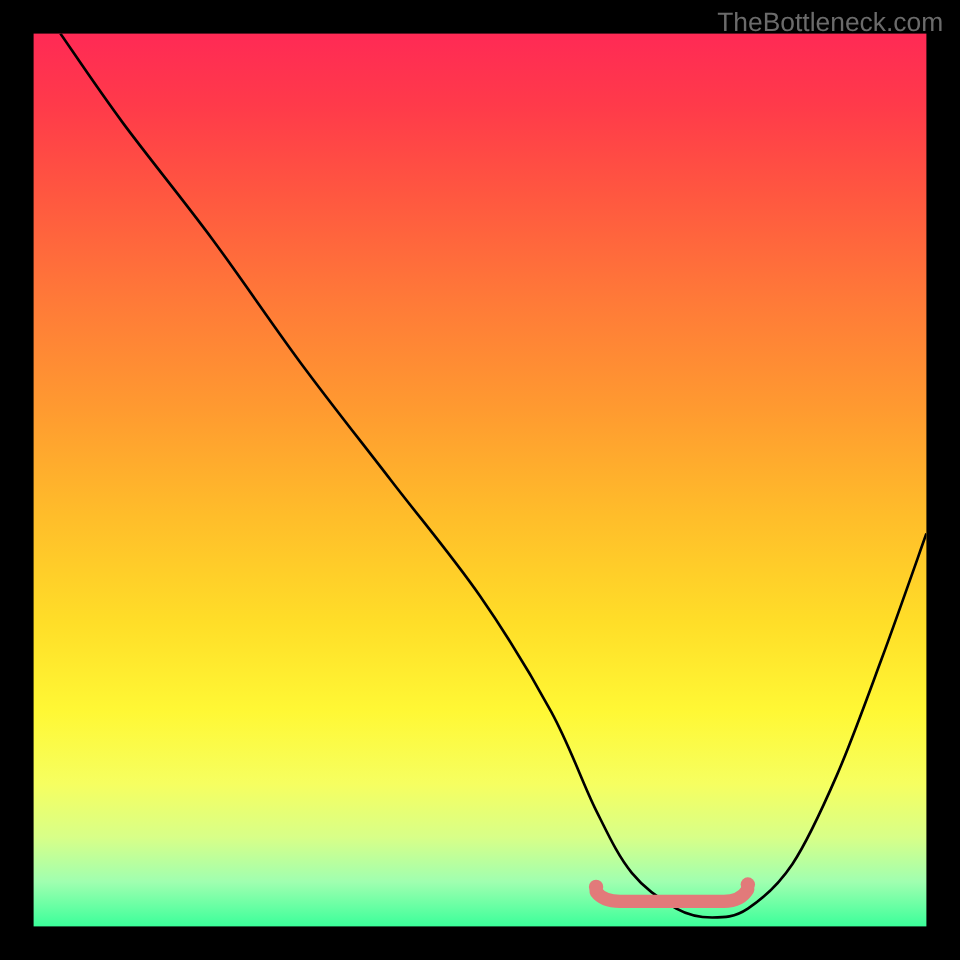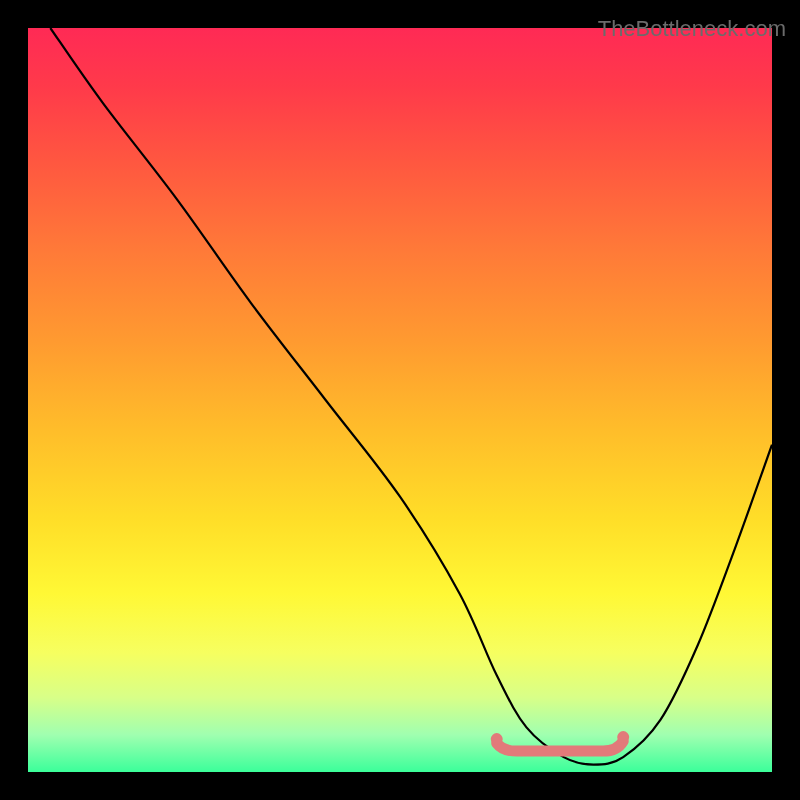--- a/index.html
+++ b/index.html
@@ -5,21 +5,21 @@
   * { margin: 0; padding: 0; box-sizing: border-box; }
   body {
     width: 800px;
     height: 800px;
     background: #000;
     position: relative;
     font-family: Arial, sans-serif;
   }
   .watermark {
     position: absolute;
-    top: 16px;
+    top: 6px;
     right: 14px;
     color: #6b6b6b;
     font-size: 22px;
     font-weight: 500;
     z-index: 10;
   }
   .plot-frame {
     position: absolute;
     top: 28px;
     left: 28px;

